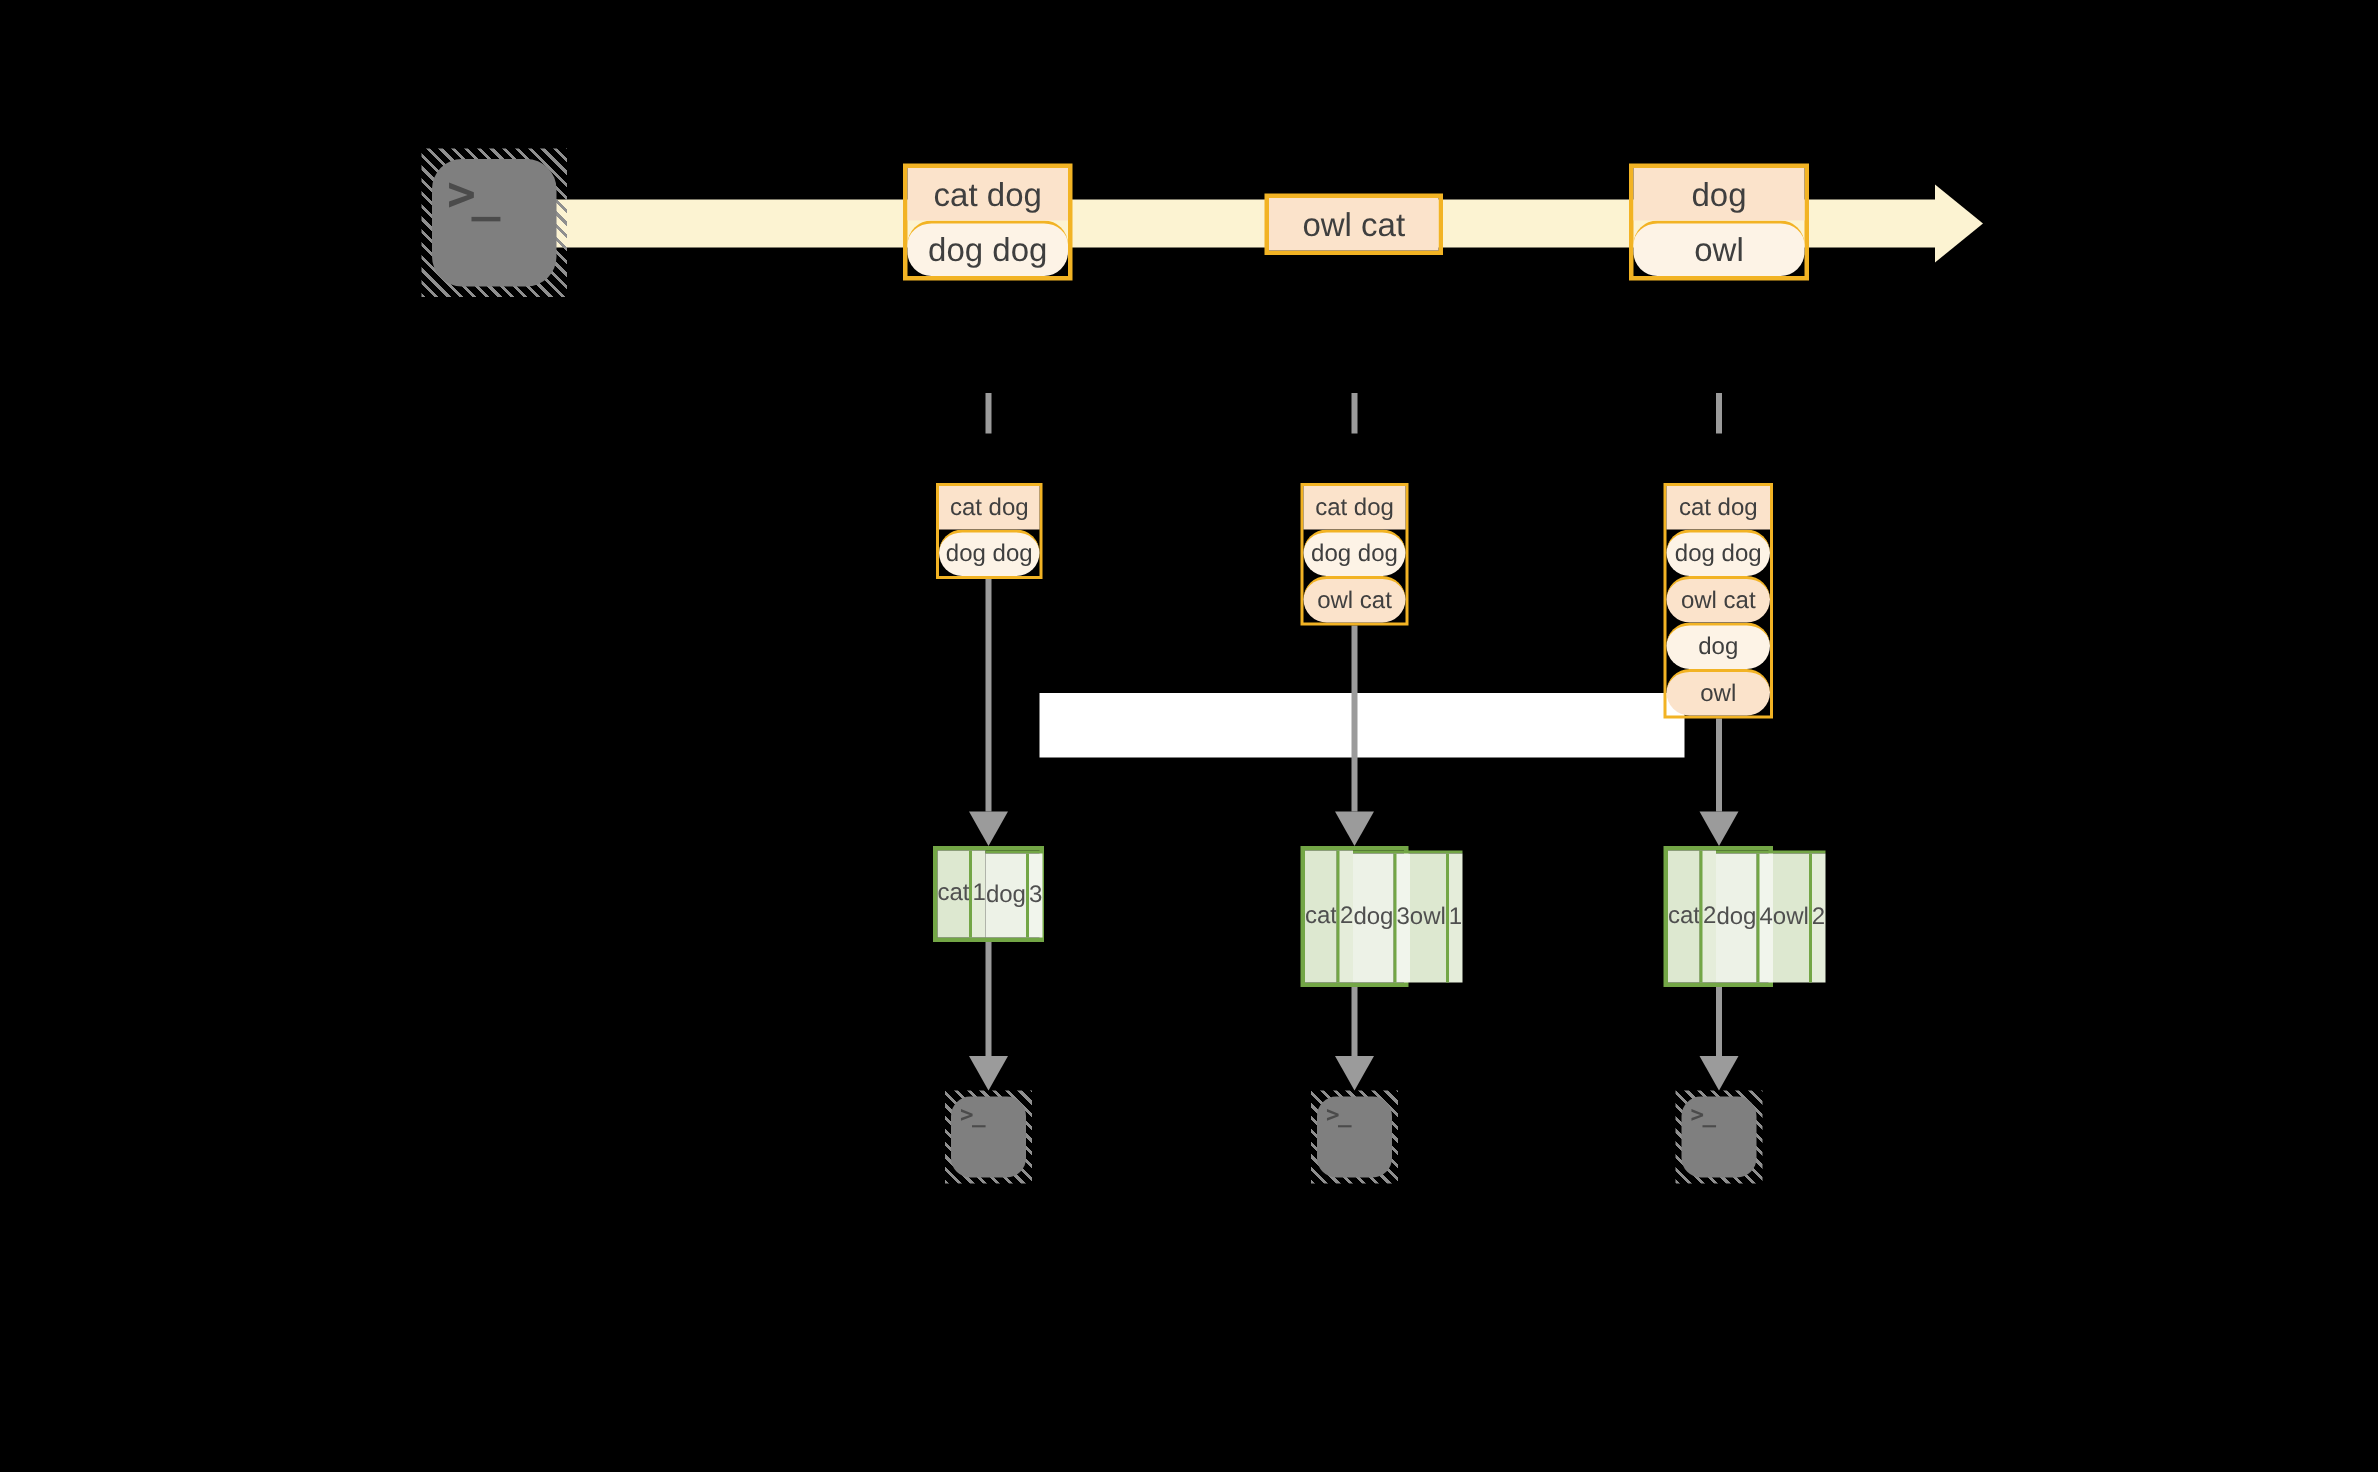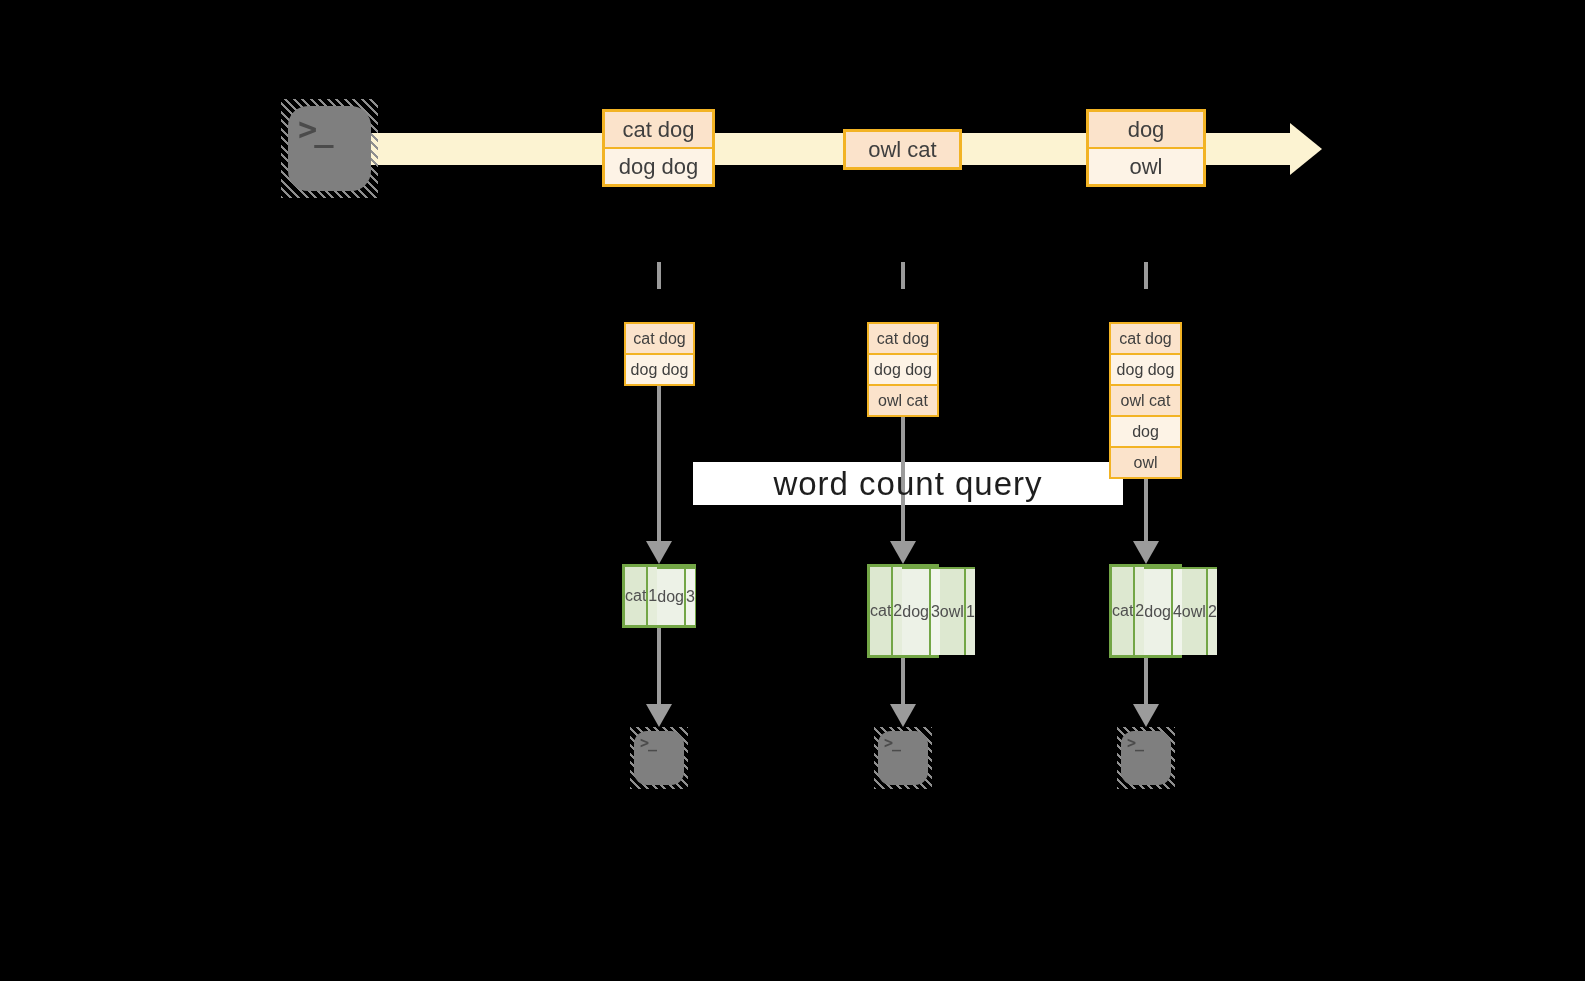--- a/index.html
+++ b/index.html
@@ -22,21 +22,21 @@
   .stream-band{position:absolute;background:var(--stream_yellow,#fcf3d2);z-index:0;}
   .stream-head{position:absolute;width:0;height:0;z-index:0;
       border-left:32px solid var(--stream_yellow,#fcf3d2);
       border-top:26px solid transparent;border-bottom:26px solid transparent;}
 
   
   .obox{position:absolute;border:3px solid var(--orange_border,#f2b324);
       display:flex;flex-direction:column;box-sizing:border-box;z-index:4;}
   .obox .r{flex:1;display:flex;align-items:center;justify-content:center;
       color:var(--box_text,#3f3f3f);}
-  .obox .r + .r{border-top:2px solid var(--orange_border,#f2b324);}
+  .obox .r + .r{border-top:2px solid var(--orange_border,#f2b324);border-radius:16px;}
   .obox.big .r{font-size:22px;}
   .obox.stack{border-width:2px;}
   .obox.stack .r{font-size:16px;}
   .obox .r.dk{background:var(--peach_dark,#fbe3cb);}
   .obox .r.lt{background:var(--peach_light,#fdf3e6);}
 
   
   .varrow{position:absolute;width:26px;display:flex;flex-direction:column;
       align-items:center;z-index:2;box-sizing:border-box;}
   .varrow .ln{width:4px;flex:1;background:var(--arrow_gray,#9b9b9b);}
@@ -116,21 +116,20 @@
   </div>
   <div class="obox stack" style="left:1109px;top:322px;width:73px;height:157px;">
     <div class="r dk">cat dog</div>
     <div class="r lt">dog dog</div>
     <div class="r dk">owl cat</div>
     <div class="r lt">dog</div>
     <div class="r dk">owl</div>
   </div>
 
   <div class="qband" style="left:693px;top:462px;width:430px;height:43px;"></div>
-  <div class="qlabel" style="left:693px;top:462px;width:430px;height:43px;">word count query</div>
 
   <div class="varrow" style="left:646px;top:386px;height:178px;">
     <div class="ln"></div>
     <div class="hd"></div>
   </div>
   <div class="varrow" style="left:890px;top:417px;height:147px;">
     <div class="ln"></div>
     <div class="hd"></div>
   </div>
   <div class="varrow" style="left:1133px;top:479px;height:85px;">

